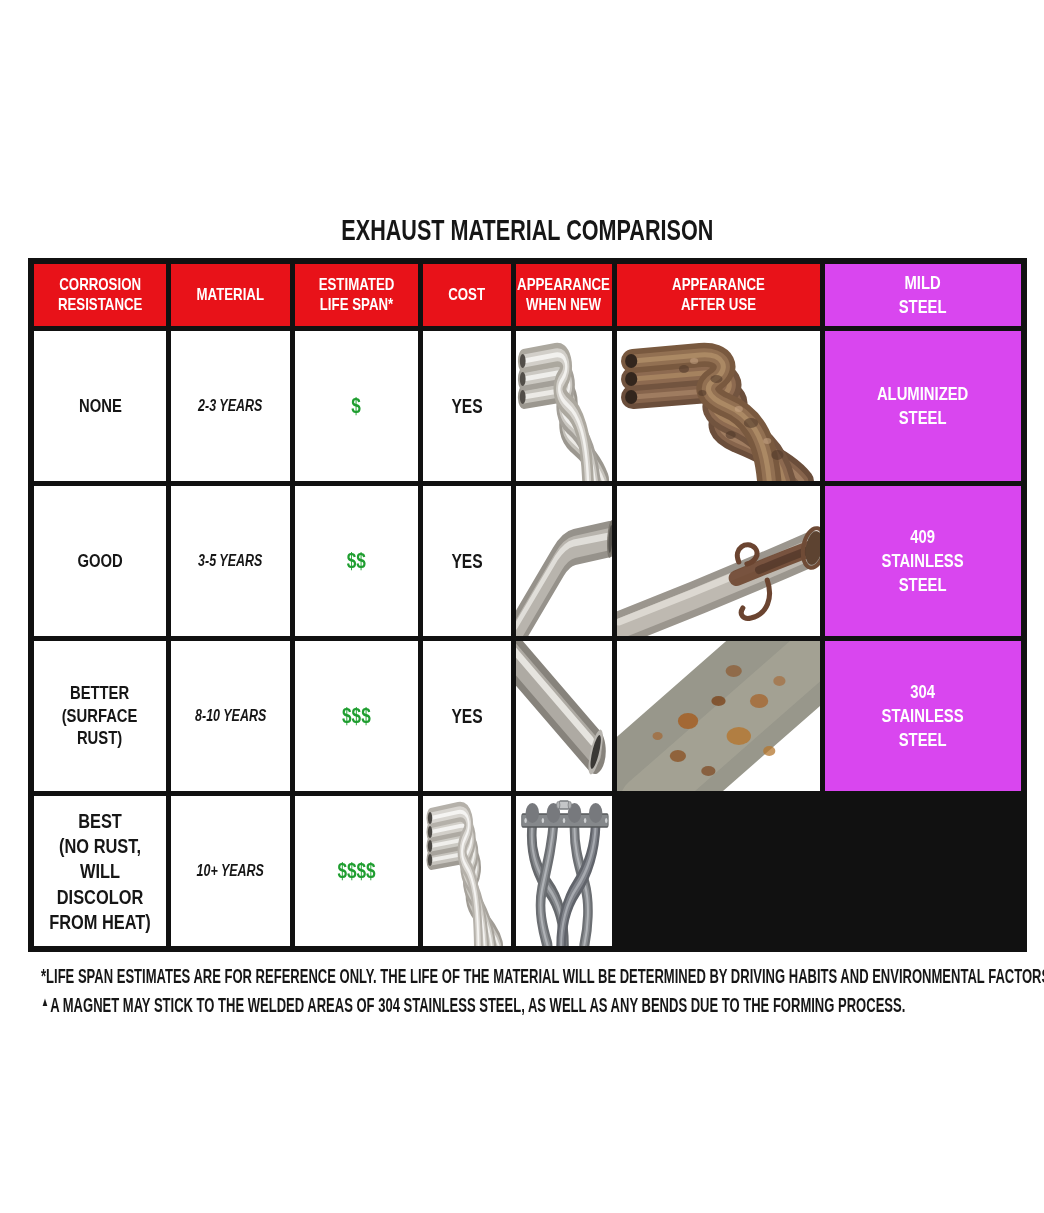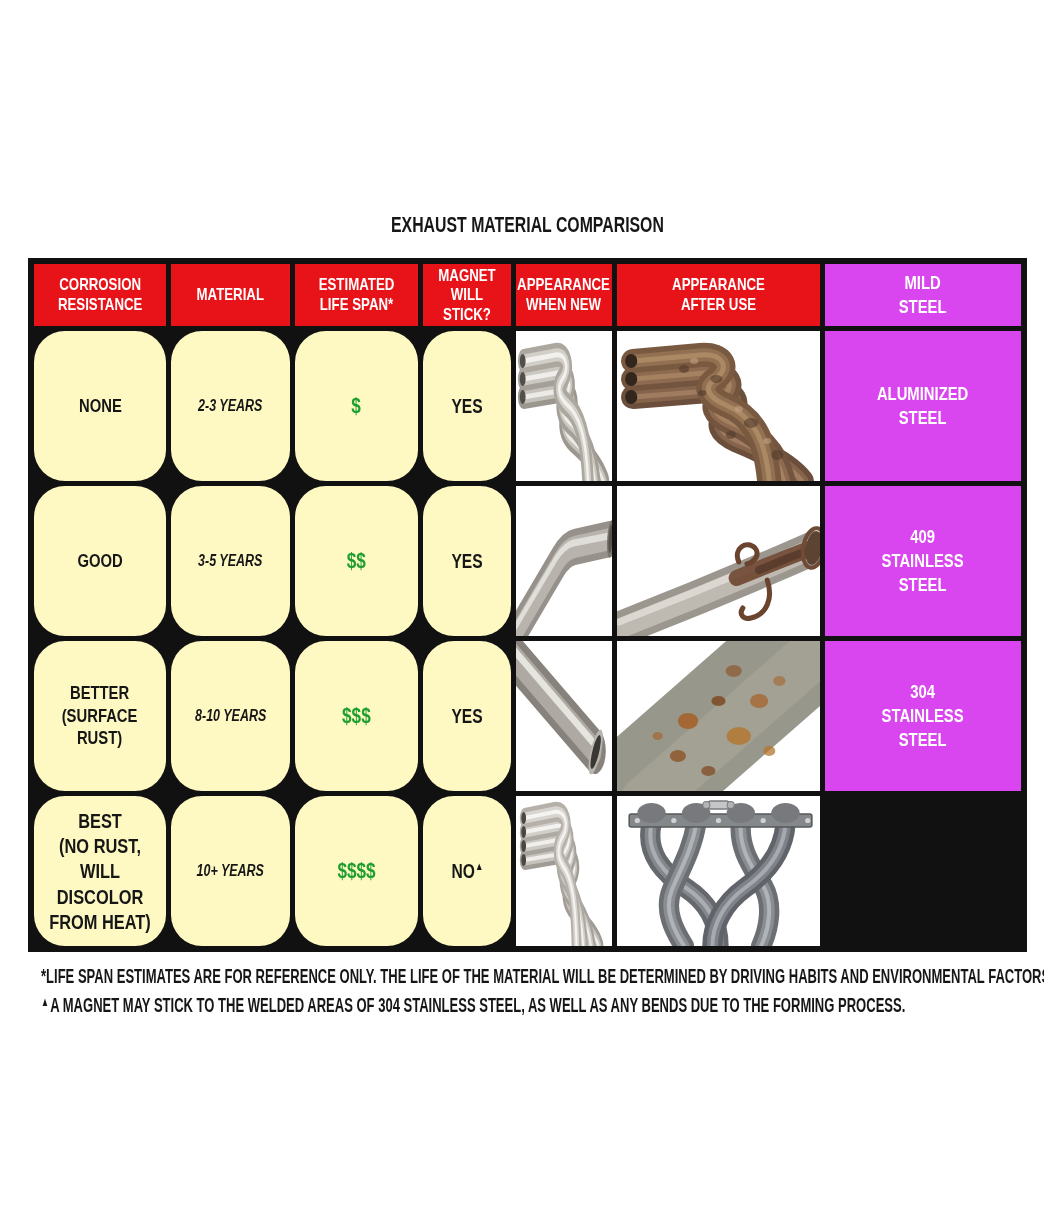--- a/index.html
+++ b/index.html
@@ -4,35 +4,35 @@
 <style>
   * { margin:0; padding:0; box-sizing:border-box; }
   html,body { background:#fff; }
   .page {
     position:relative; width:1044px; height:1213px; background:#ffffff;
     font-family:"Liberation Sans", sans-serif; overflow:hidden;
   }
   .cond { display:inline-block; transform:scaleX(0.78); white-space:pre-line; }
   .title {
     position:absolute; left:28px; top:213px; width:998px;
-    text-align:center; font-size:22px; font-weight:bold; color:#161616;
+    text-align:center; font-size:30px; font-weight:bold; color:#161616;
     letter-spacing:0px; line-height:1.1;
   }
   .title .cond { transform:scaleX(0.72); white-space:nowrap; }
   .tbl {
     position:absolute; left:28px; top:258px;
     display:grid;
     grid-template-columns:132px 119px 123px 88px 96px 203px 196px;
     grid-template-rows:62px repeat(4,150px);
     gap:5px; background:#111111; border:6px solid #111111;
   }
   .cell { display:flex; align-items:center; justify-content:center; text-align:center; overflow:hidden; }
   .hcell { background:#e81219; color:#ffffff; font-weight:bold; font-size:17px; line-height:1.15; }
   .mcell { background:#d946ef; color:#ffffff; font-weight:bold; font-size:19px; line-height:1.25; }
-  .tcell { background:#fef9c3; color:#161616; font-weight:bold; font-size:19px; line-height:1.2;border-radius:31px; }
+  .tcell { background:#ffffff; color:#161616; font-weight:bold; font-size:19px; line-height:1.2; }
   .life  { font-size:16px;font-style:italic; }
   .cost  { color:#1f9e30; font-size:22px; }
   .magnet{ font-size:20px;text-align:right; }
   .magnet sup { font-size:11px; vertical-align:8px; }
   .pcell { background:#ffffff; padding:0; }
   .pcell svg { display:block; width:100%; height:100%; }
   .footnotes {
     position:absolute; left:41px; top:963px; width:1000px;
     font-weight:bold; color:#161616; font-size:21px; line-height:26px;
   }
@@ -53,22 +53,21 @@
 RESISTANCE</span>
       </div>
     <div class="cell hcell">
         <span class="cond">MATERIAL</span>
       </div>
     <div class="cell hcell">
         <span class="cond">ESTIMATED
 LIFE SPAN*</span>
       </div>
     <div class="cell hcell">
-        <span class="cond">MAGNET
-WILL STICK?</span>
+        <span class="cond">COST</span>
       </div>
     <div class="cell hcell">
         <span class="cond">APPEARANCE
 WHEN NEW</span>
       </div>
     <div class="cell hcell">
         <span class="cond">APPEARANCE
 AFTER USE</span>
       </div>
 
@@ -242,23 +241,20 @@
 (NO RUST,
 WILL DISCOLOR
 FROM HEAT)</span>
       </div>
     <div class="cell tcell life">
         <span class="cond">10+ YEARS</span>
       </div>
     <div class="cell tcell cost">
         <span class="cond">$$$$</span>
       </div>
-    <div class="cell tcell magnet">
-        <span class="cond"><span>NO</span><sup>▲</sup></span>
-      </div>
     <div class="cell pcell">
       <svg viewBox="0 0 200 150" preserveAspectRatio="none">
         <g fill="none" stroke-linecap="round">
           <path d="M18 64 L92 58 C122 56 128 72 116 82 C105 91 102 102 116 112 C134 124 164 136 172 150" stroke="#a09c95" stroke-width="20"></path>
           <path d="M18 64 L92 58 C122 56 128 72 116 82 C105 91 102 102 116 112 C134 124 164 136 172 150" stroke="#c6c3bd" stroke-width="11"></path>
           <path d="M18 64 L92 58 C122 56 128 72 116 82 C105 91 102 102 116 112 C134 124 164 136 172 150" stroke="#eeedea" stroke-width="4"></path>
           <path d="M18 50 L88 44 C116 42 122 58 110 68 C99 77 96 88 110 98 C128 110 150 126 156 150" stroke="#a7a39c" stroke-width="20"></path>
           <path d="M18 50 L88 44 C116 42 122 58 110 68 C99 77 96 88 110 98 C128 110 150 126 156 150" stroke="#cccac4" stroke-width="11"></path>
           <path d="M18 50 L88 44 C116 42 122 58 110 68 C99 77 96 88 110 98 C128 110 150 126 156 150" stroke="#f0efec" stroke-width="4"></path>
           <path d="M18 36 L84 30 C110 28 116 44 104 54 C93 63 90 74 104 84 C122 96 136 116 140 150" stroke="#aeaaa3" stroke-width="20"></path>

